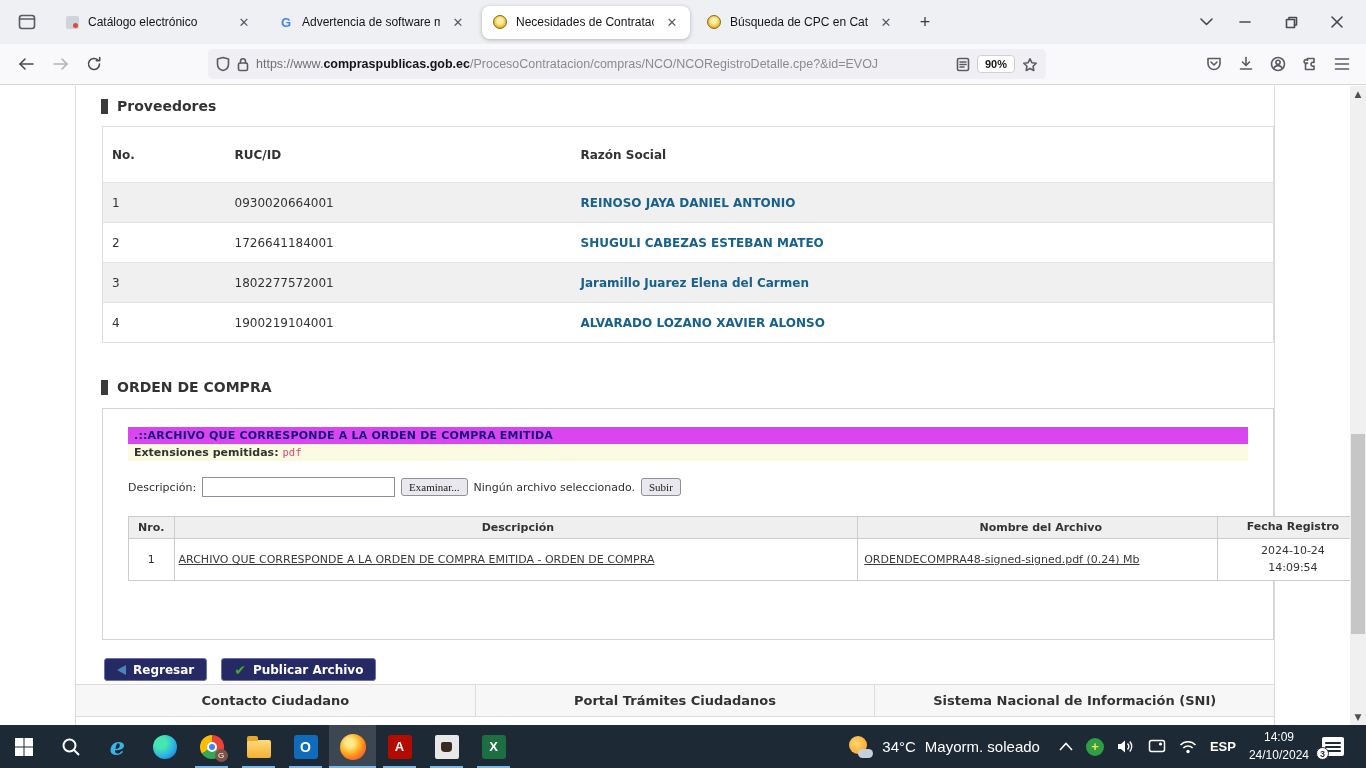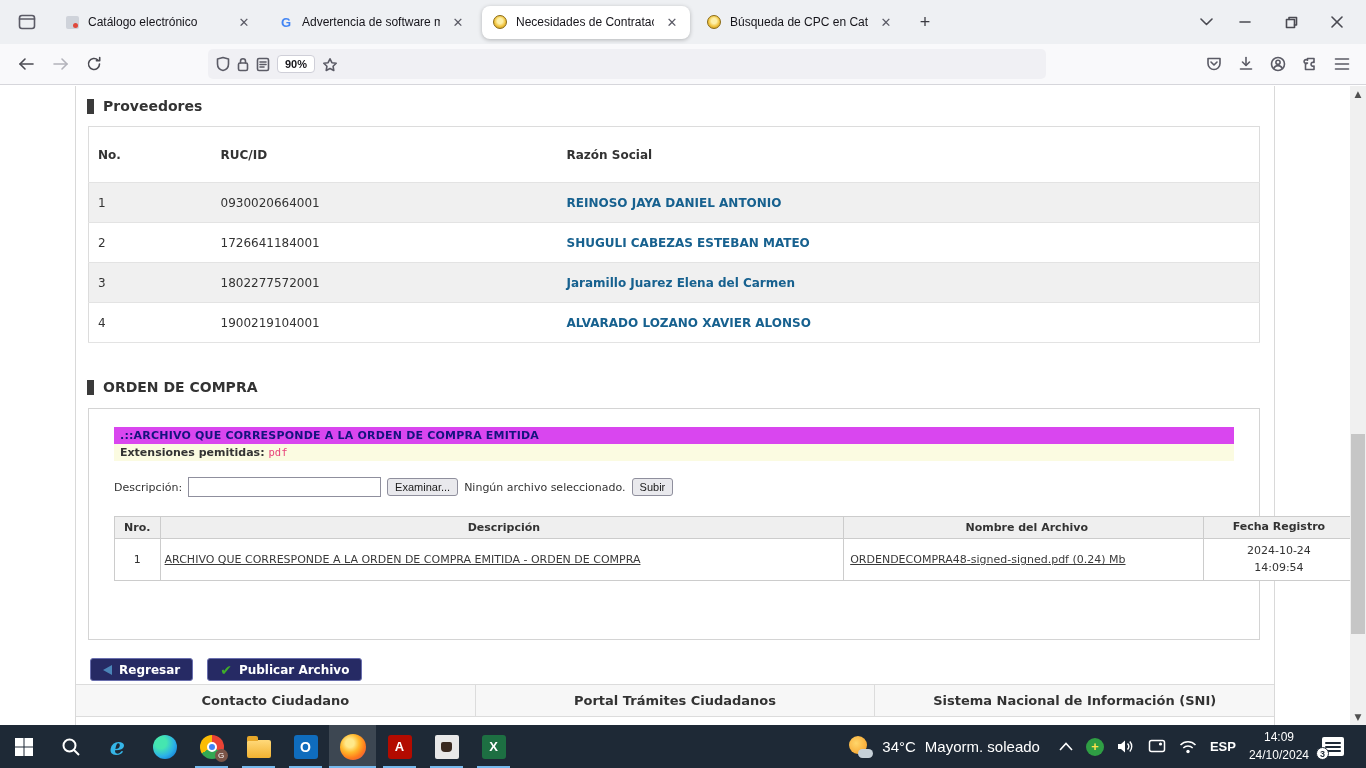--- a/index.html
+++ b/index.html
@@ -49,21 +49,21 @@
   .tool-right { display:flex; align-items:center; gap:16px; margin-left:auto; padding-right:6px; }
 
   svg.lineic { stroke:#4a4a52; stroke-width:1.6; fill:none; stroke-linecap:round; stroke-linejoin:round; }
   svg.lineic.dim { stroke:#b3b3bb; }
   svg.lineic.gray { stroke:#5b5b66; }
 
   
   .content { position:absolute; top:86px; left:0; right:0; bottom:43px; background:#fff;
              font-family:"DejaVu Sans", sans-serif; }
   .pagecol { position:absolute; left:75px; width:1200px; top:0; bottom:0;
-             border-left:1px solid #d9d9d9; border-right:1px solid #d9d9d9; background:#fff; }
+             border-left:1px solid #d9d9d9; border-right:1px solid #d9d9d9; background:#fff;padding-left:14px; }
 
   .sec-title { display:flex; align-items:center; gap:9px; font-size:14px; font-weight:bold;
                color:#333; margin-left:-4px; }
   .sec-bar { width:7px; height:15px; background:#3a3a3a; display:inline-block; }
   .t1 { padding-top:12px; }
   .t2 { padding-top:36px; }
 
   table.prov { border-collapse:collapse; margin:12px 12px 0 12px; width:1172px;
                font-size:12px; color:#333; border:1px solid #dcdcdc; }
   table.prov th { text-align:left; font-weight:bold; height:56px; padding-left:9px;
@@ -77,21 +77,21 @@
               padding:18px 25px 0 25px; }
   .banner { background:#d946ef; color:#14137e; font-weight:bold; font-size:11px;
             padding:2px 6px; letter-spacing:.2px; }
   .extrow { background:#fbfbe1; font-size:11px; color:#333; padding:2px 6px; font-weight:bold; }
   .ext-val { color:#e8437a; font-weight:normal; font-family:"DejaVu Sans Mono", monospace;
              font-size:10.5px; padding-left:4px; }
   .uploadrow { margin-top:16px; display:flex; align-items:center; gap:6px; font-size:11px; color:#333; }
   .uploadrow input[type=text] { width:193px; height:20px; border:1px solid #8f8f9d;
             font-size:11px; padding:0 4px; background:#fff; }
   .btn-plain { background:#e9e9ed; border:1px solid #8f8f9d; border-radius:3px; font-size:11px;
-            color:#1b1b1b; padding:2px 7px; font-family:Liberation Sans, sans-serif; }
+            color:#1b1b1b; padding:2px 7px; font-family:Liberation Serif, serif; }
 
   table.files { border-collapse:collapse; margin-top:19px; width:1268px; font-size:11px;
             color:#333; border:1px solid #ccc; }
   table.files th { background:#efefef; font-weight:bold; height:22px; border:1px solid #ccc;
             text-align:center; }
   table.files td { height:42px; border:1px solid #ccc; background:#fff; }
   .f-nro { width:40px; text-align:center; }
   .f-desc { width:600px; padding-left:4px; }
   .f-name { width:316px; padding-left:6px; }
   .f-date { width:132px; text-align:center; line-height:1.5; }
@@ -261,20 +261,21 @@
     </div>
 
     <div class="urlbar">
       <svg width="14" height="16" viewBox="0 0 14 16" class="lineic gray">
           <path d="M7 1.5 12.5 3v5c0 3.5-2.5 5.8-5.5 6.5C4 13.8 1.5 11.5 1.5 8V3Z"></path>
         </svg>
       <svg width="12" height="15" viewBox="0 0 12 15" class="lineic gray">
           <rect x="1.5" y="6" width="9" height="7.5" rx="1.5"></rect>
           <path d="M3.5 6V4.2a2.5 2.5 0 0 1 5 0V6"></path>
         </svg>
+      <span class="urltext"><span class="url-pre">https://www.</span><span class="url-dom">compraspublicas.gob.ec</span><span class="url-path">/ProcesoContratacion/compras/NCO/NCORegistroDetalle.cpe?&amp;id=EVOJ</span></span>
       <svg width="14" height="15" viewBox="0 0 14 15" class="lineic gray">
           <rect x="1.5" y="1.5" width="11" height="12" rx="1.5"></rect>
           <line x1="4" y1="5" x2="10" y2="5"></line>
           <line x1="4" y1="7.5" x2="10" y2="7.5"></line>
           <line x1="4" y1="10" x2="8" y2="10"></line>
         </svg>
       <span class="zoompill">90%</span>
       <svg width="16" height="15" viewBox="0 0 16 15" class="lineic gray">
           <path d="M8 1.8 9.9 5.7l4.3.6-3.1 3 .7 4.2L8 11.5 4.2 13.5l.7-4.2-3.1-3 4.3-.6Z"></path>
         </svg>

